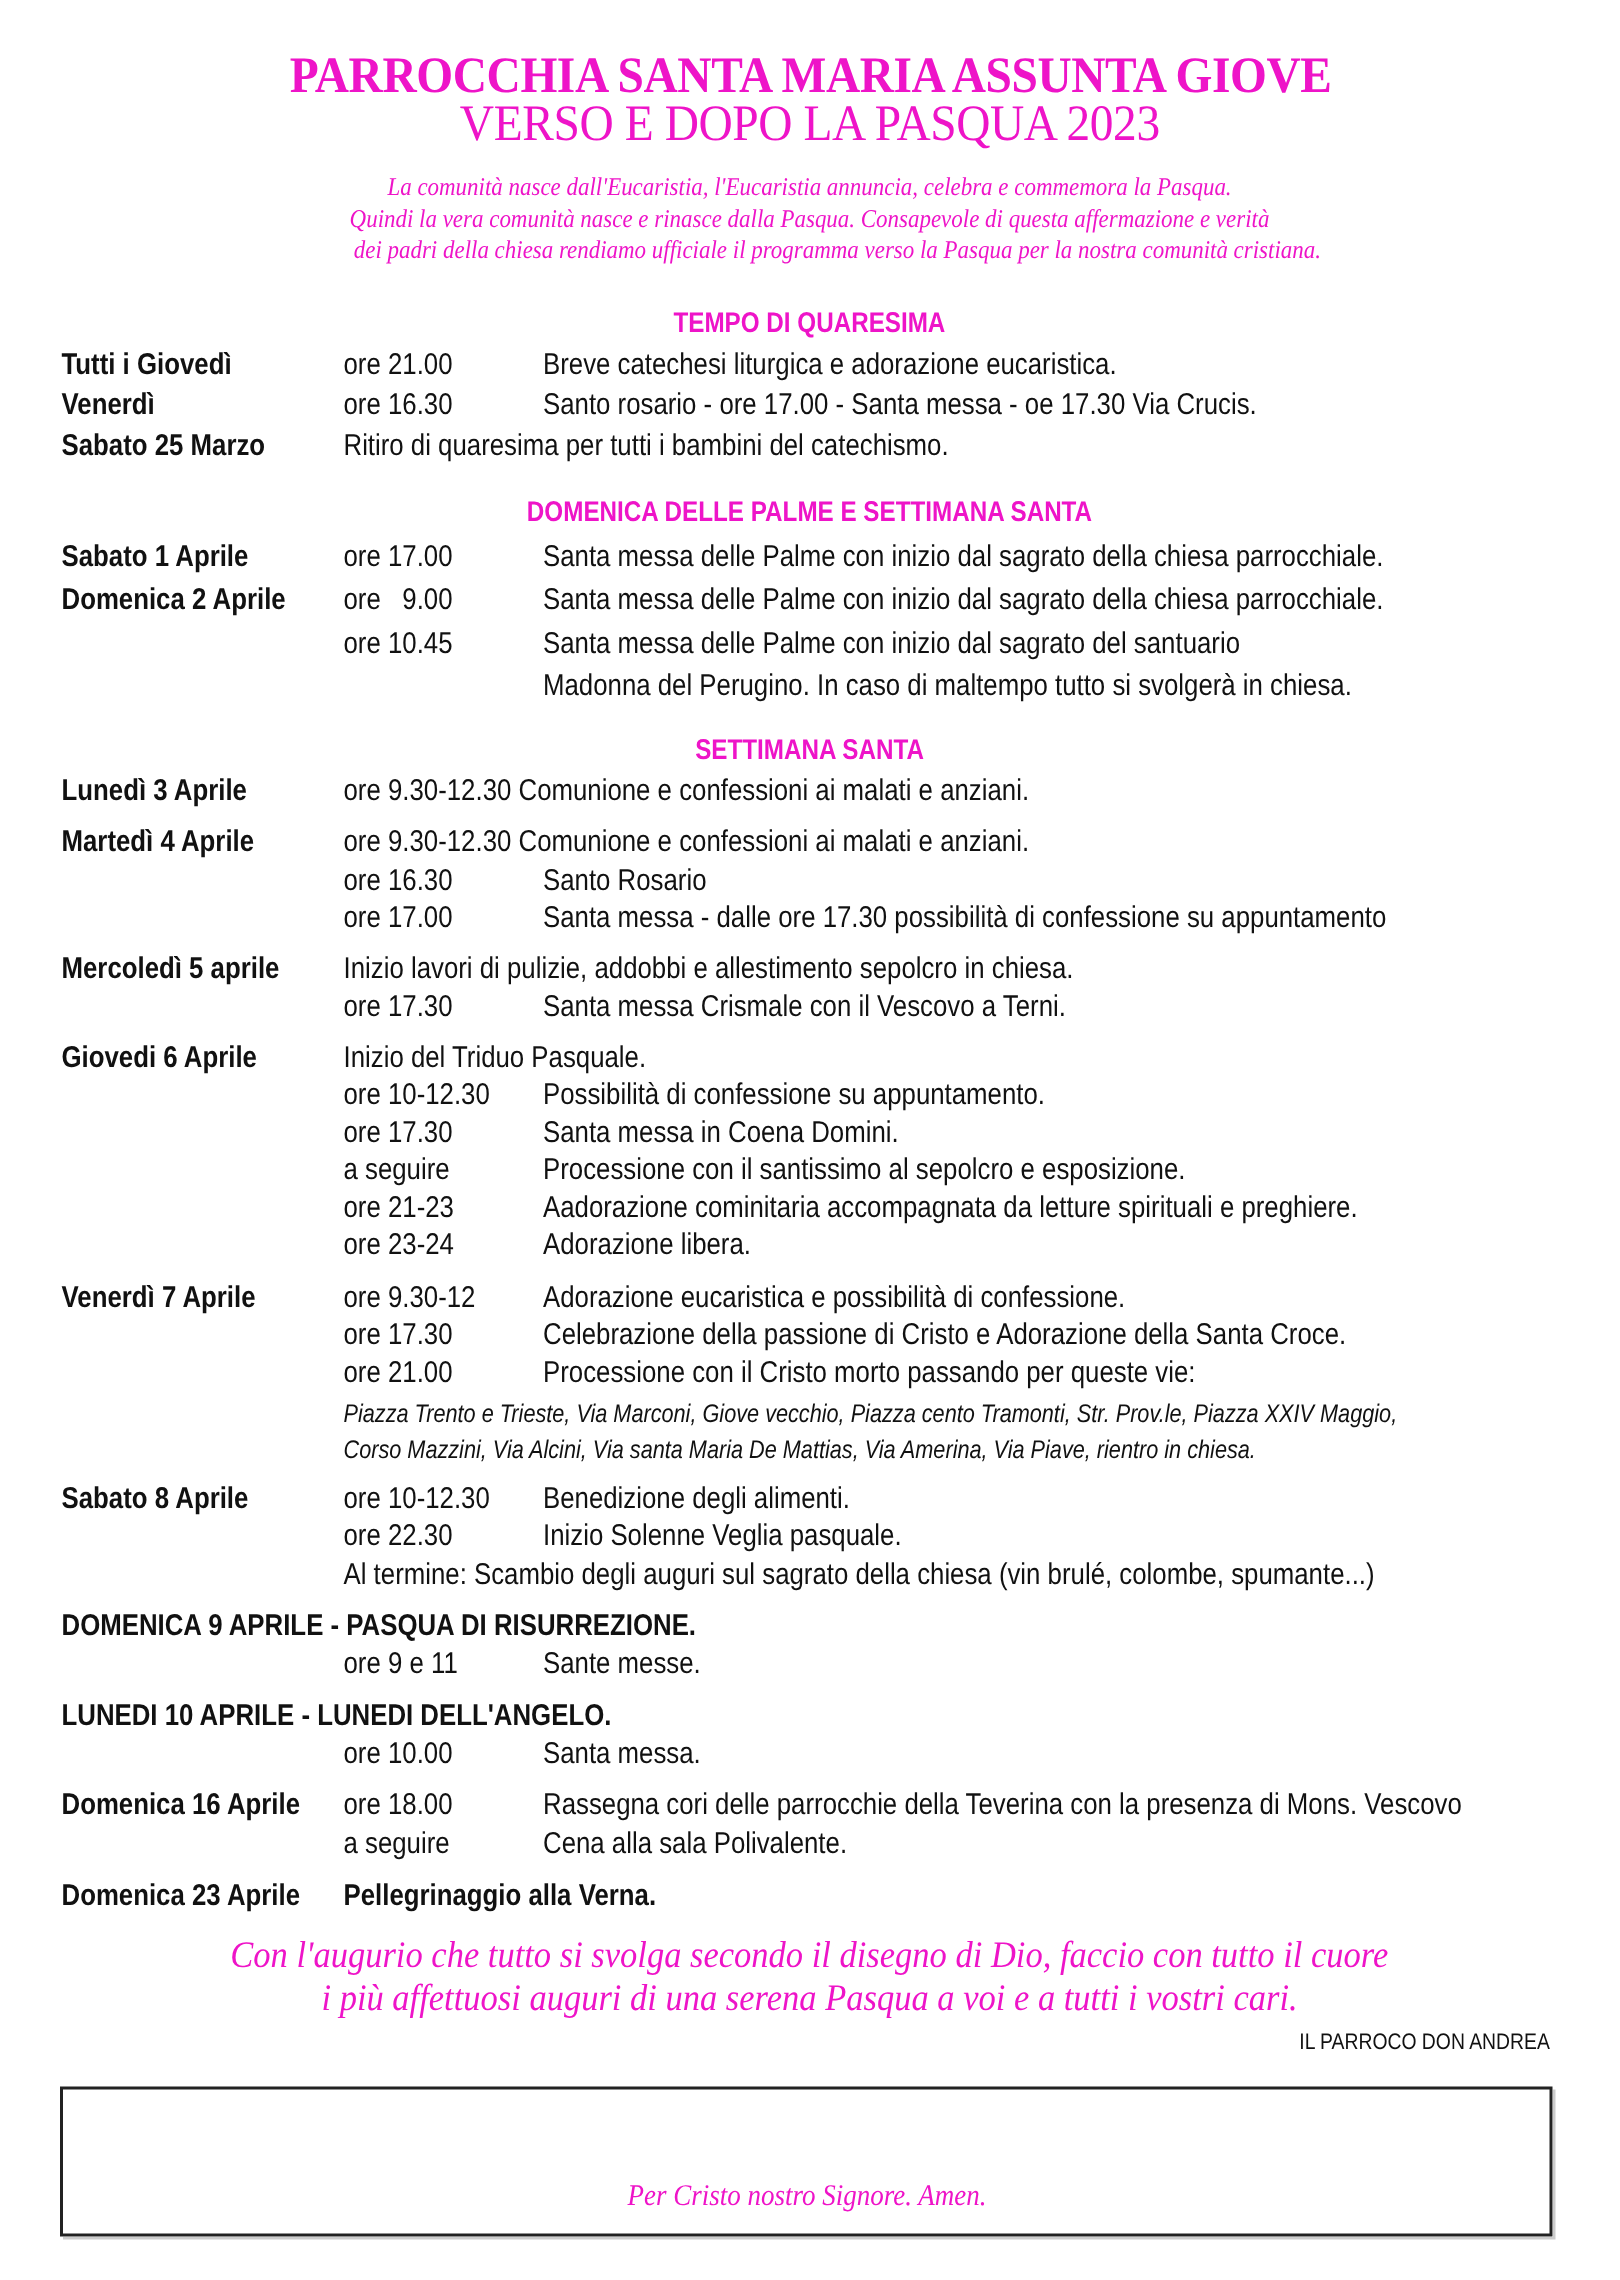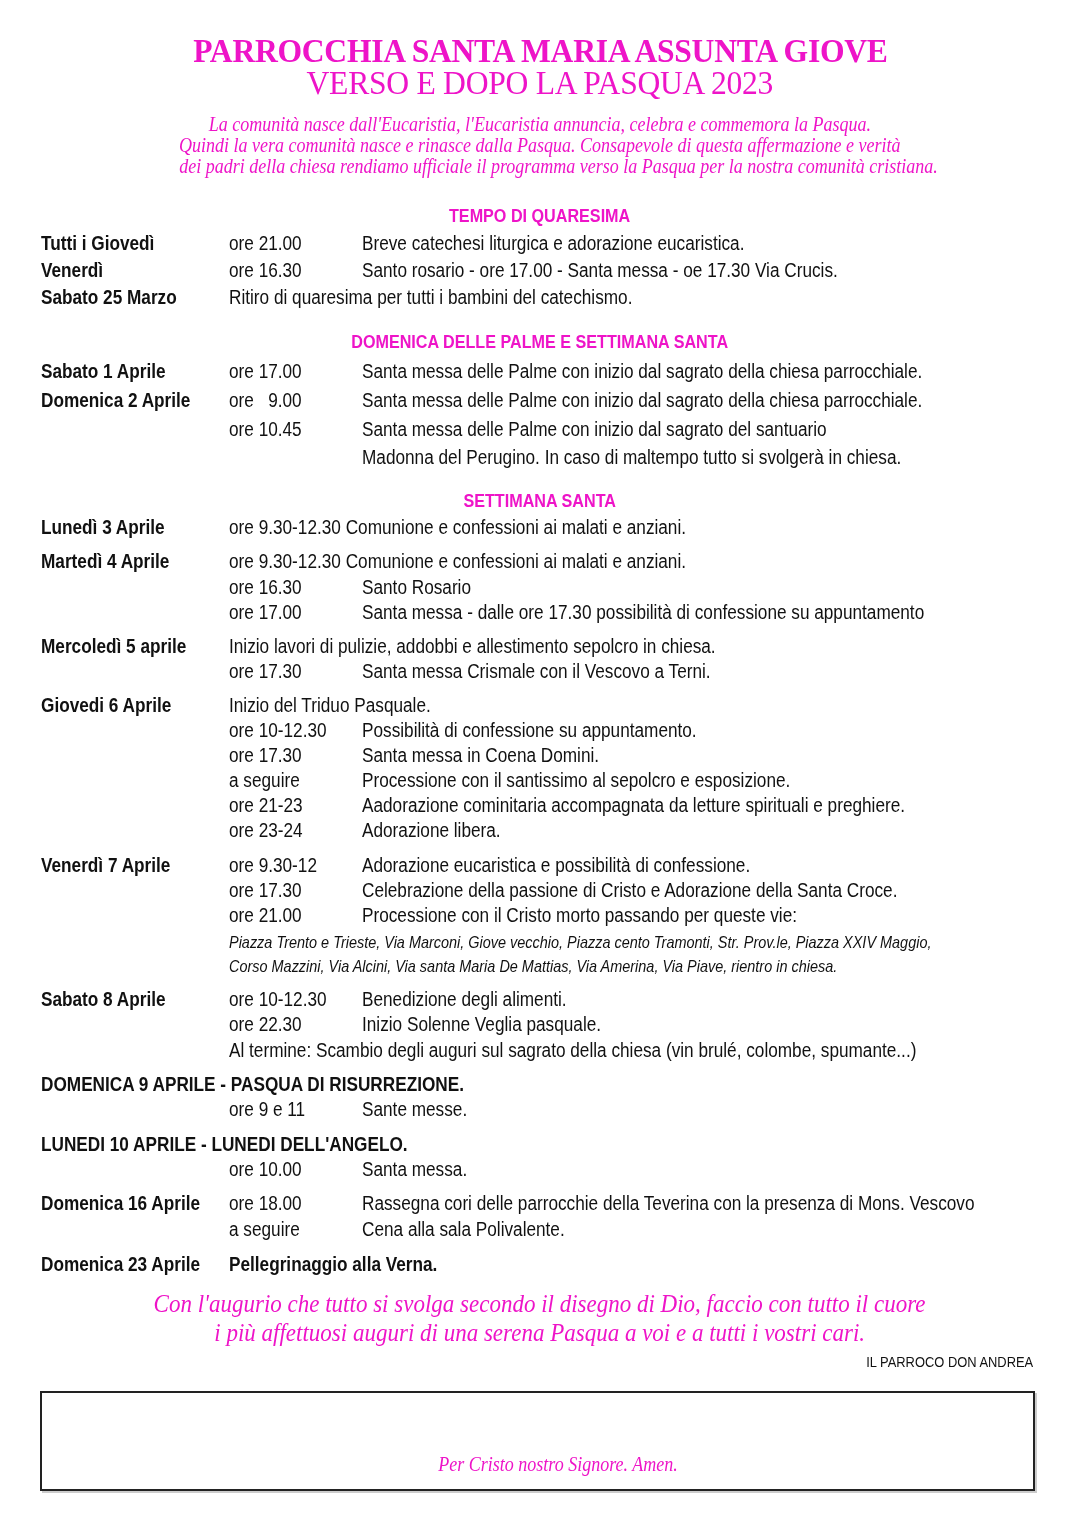--- a/index.html
+++ b/index.html
@@ -4,21 +4,21 @@
 <style>
   html, body { margin:0; padding:0; background:#ffffff; }
   body { width:1080px; height:1520px; position:relative; overflow:hidden; color:#111; }
   .serif { font-family:"Liberation Serif", "DejaVu Serif", serif; }
   .sans { font-family:"Liberation Sans", "DejaVu Sans", sans-serif; }
   .magenta { color:#ee14c8; }
 
   .title { position:absolute; left:0; width:1080px; text-align:center; font-size:34px; line-height:32px; letter-spacing:-0.3px; }
   .title .inner { display:inline-block; transform:scaleX(0.93); transform-origin:center; }
 
-  .intro { position:absolute; left:0; width:1080px; text-align:center; font-style:italic; font-size:20px; line-height:21px; }
+  .intro { position:absolute; left:0; width:1080px; text-align:center; font-style:italic; font-size:17px; line-height:21px; }
   .intro .inner { display:inline-block; transform:scaleX(0.9); transform-origin:center; }
 
   .sec-head { position:absolute; left:0; width:1080px; text-align:center; font-weight:bold; font-size:19px; line-height:22px; }
   .sec-head .inner { display:inline-block; transform:scaleX(0.85); transform-origin:center; }
 
   .cell { position:absolute; white-space:nowrap; font-size:20px; line-height:24px; transform-origin:left center; }
   .lbl { font-weight:bold; transform:scaleX(0.86); }
   .tm  { transform:scaleX(0.86); }
   .ds  { transform:scaleX(0.86); }
   .route { font-style:italic; font-size:17px; transform:scaleX(0.85); }
@@ -126,14 +126,14 @@
 <div class="cell sans ds" style="left:362px; top:1217px;">Cena alla sala Polivalente.</div>
 
 <div class="cell sans lbl" style="left:41px; top:1252px;">Domenica 23 Aprile</div>
 <div class="cell sans lbl" style="left:229px; top:1252px;">Pellegrinaggio alla Verna.</div>
 
 <div class="closing serif magenta" style="top:1289px;"><span class="inner">Con l'augurio che tutto si svolga secondo il disegno di Dio, faccio con tutto il cuore</span></div>
 <div class="closing serif magenta" style="top:1318px;font-style:italic;"><span class="inner">i più affettuosi auguri di una serena Pasqua a voi e a tutti i vostri cari.</span></div>
 <div class="sign sans">IL PARROCO DON ANDREA</div>
 
 <div class="prayer-box">
-  <div class="prayer serif magenta" style="top:59px;padding-left:20px;"><span class="inner">Per Cristo nostro Signore. Amen.</span></div>
+  <div class="prayer serif magenta" style="top:59px;"><span class="inner">Per Cristo nostro Signore. Amen.</span></div>
 </div>
 
 </body></html>

